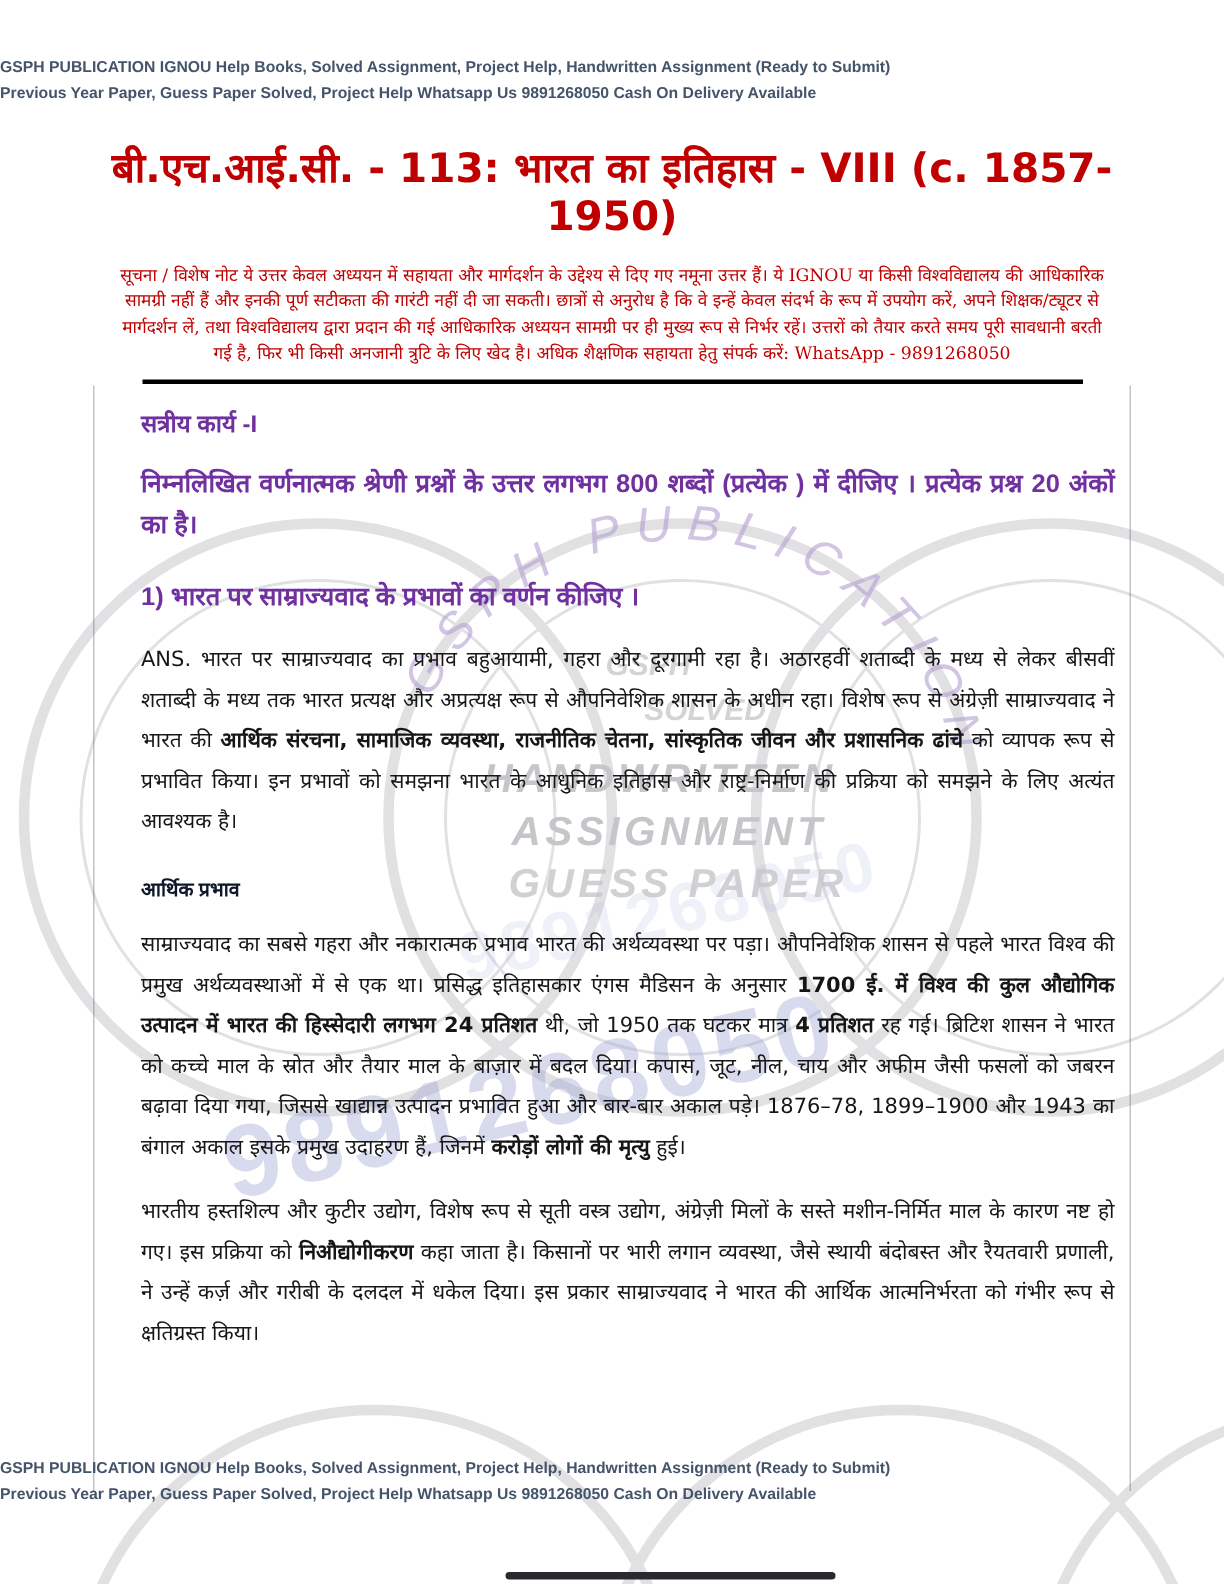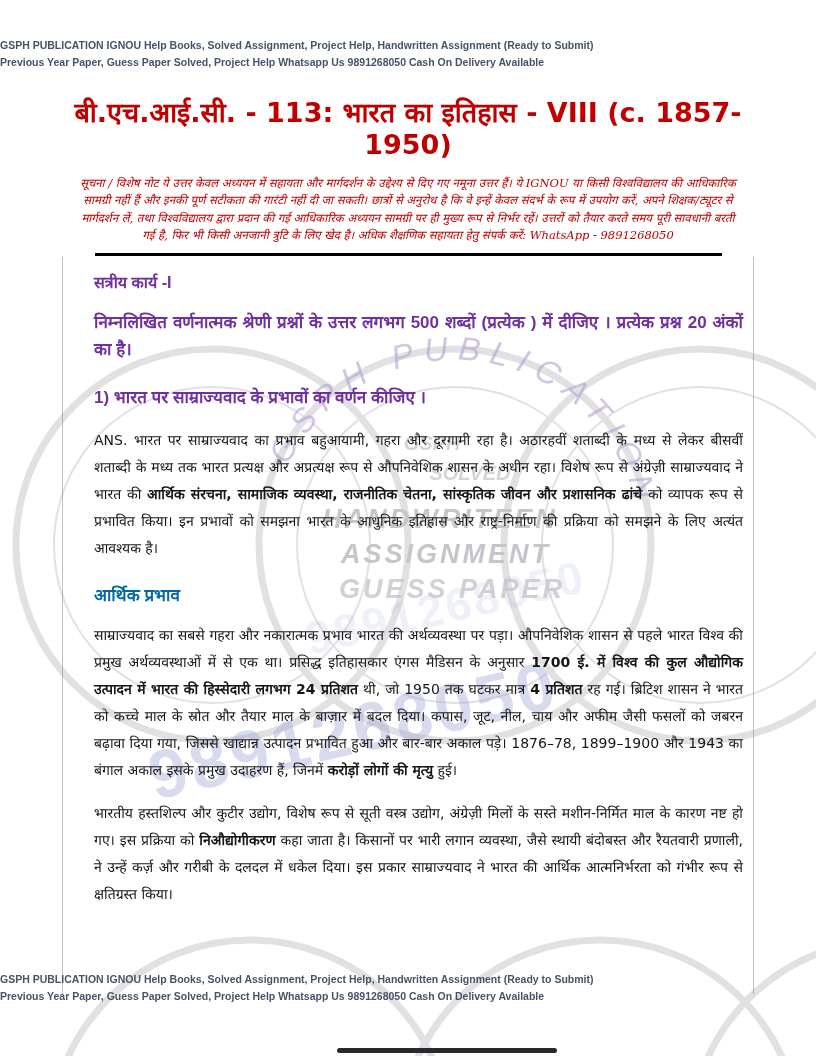--- a/index.html
+++ b/index.html
@@ -13,39 +13,39 @@
     text-align:left;color:#44546A;font-weight:bold;font-size:10.5px;line-height:17px;
     font-family:"Liberation Sans",sans-serif;
   }
   .pg-header{padding-top:37px;}
   .pg-footer{position:absolute;left:0;right:0;top:971px;}
   .doc-title{
     text-align:center;color:#C00000;font-weight:bold;font-size:27px;line-height:1.2;
     margin:26px 40px 0 40px;font-family:"DejaVu Sans","Liberation Sans",sans-serif;
   }
   .notice{
-    width:668px;margin:13px auto 4px auto;text-align:center;color:#C00000;font-style:italic;
+    width:668px;margin:13px auto 4px auto;text-align:center;color:#C00000;
     font-size:11.5px;line-height:17.5px;font-family:"DejaVu Serif","Liberation Serif",serif;
   }
   .rule{height:0;border-top:3px solid #000000;width:627px;margin:8px 0 0 95px;}
   .content-box{
     margin:1px 62px 0 62px;height:737px;border-left:1px solid rgba(120,120,125,0.45);
     border-right:1px solid rgba(120,120,125,0.45);padding:2px 10px 0 31px;box-sizing:border-box;
     overflow:hidden;
   }
   .purple{color:#7030A0;}
   .h-session{font-size:16px;font-weight:bold;margin:12px 0 16px 0;}
   .h-instructions{font-size:17px;font-weight:bold;line-height:27px;margin:14px 0 0 0;text-align:justify;}
   .h-question{font-size:17px;font-weight:bold;line-height:26px;margin:22px 0 0 0;}
   .body-par{
     font-size:14px;line-height:27px;color:#161616;text-align:justify;margin:16px 0 0 0;
     font-family:"DejaVu Sans","Liberation Sans",sans-serif;
   }
   .body-par .b{font-weight:bold;}
-  .sub-heading{font-size:17px;font-weight:bold;color:#0369a1;margin:21px 0 0 0;}
+  .sub-heading{font-size:13px;font-weight:bold;color:#0f172a;margin:21px 0 0 0;}
   .home-indicator{
     position:absolute;left:337px;top:1048px;width:220px;height:5px;border-radius:3px;
     background:#2a2a2e;z-index:2;
   }
 </style>
 </head>
 <body>
 
 <div class="page">
 
@@ -84,21 +84,21 @@
 
     <h1 class="doc-title">बी.एच.आई.सी. - 113: भारत का इतिहास - VIII (c. 1857-1950)</h1>
 
     <p class="notice">सूचना / विशेष नोट ये उत्तर केवल अध्ययन में सहायता और मार्गदर्शन के उद्देश्य से दिए गए नमूना उत्तर हैं। ये IGNOU या किसी विश्वविद्यालय की आधिकारिक सामग्री नहीं हैं और इनकी पूर्ण सटीकता की गारंटी नहीं दी जा सकती। छात्रों से अनुरोध है कि वे इन्हें केवल संदर्भ के रूप में उपयोग करें, अपने शिक्षक/ट्यूटर से मार्गदर्शन लें, तथा विश्वविद्यालय द्वारा प्रदान की गई आधिकारिक अध्ययन सामग्री पर ही मुख्य रूप से निर्भर रहें। उत्तरों को तैयार करते समय पूरी सावधानी बरती गई है, फिर भी किसी अनजानी त्रुटि के लिए खेद है। अधिक शैक्षणिक सहायता हेतु संपर्क करें: WhatsApp - 9891268050</p>
 
     <div class="rule"></div>
 
     <section class="content-box">
       <h2 class="h-session purple">सत्रीय कार्य -I</h2>
 
-      <p class="h-instructions purple">निम्नलिखित वर्णनात्मक श्रेणी प्रश्नों के उत्तर लगभग 500 शब्दों (प्रत्येक ) में दीजिए । प्रत्येक प्रश्न 20 अंकों का है।</p>
+      <p class="h-instructions purple">निम्नलिखित वर्णनात्मक श्रेणी प्रश्नों के उत्तर लगभग 800 शब्दों (प्रत्येक ) में दीजिए । प्रत्येक प्रश्न 20 अंकों का है।</p>
 
       <h3 class="h-question purple">1) भारत पर साम्राज्यवाद के प्रभावों का वर्णन कीजिए ।</h3>
 
       <p class="body-par"><span>ANS. भारत पर साम्राज्यवाद का प्रभाव बहुआयामी, गहरा और दूरगामी रहा है। अठारहवीं शताब्दी के मध्य से लेकर बीसवीं शताब्दी के मध्य तक भारत प्रत्यक्ष और अप्रत्यक्ष रूप से औपनिवेशिक शासन के अधीन रहा। विशेष रूप से अंग्रेज़ी साम्राज्यवाद ने भारत की </span><span class="b">आर्थिक संरचना, सामाजिक व्यवस्था, राजनीतिक चेतना, सांस्कृतिक जीवन और प्रशासनिक ढांचे</span><span> को व्यापक रूप से प्रभावित किया। इन प्रभावों को समझना भारत के आधुनिक इतिहास और राष्ट्र-निर्माण की प्रक्रिया को समझने के लिए अत्यंत आवश्यक है।</span></p>
 
       <h4 class="sub-heading">आर्थिक प्रभाव</h4>
 
       <p class="body-par"><span>साम्राज्यवाद का सबसे गहरा और नकारात्मक प्रभाव भारत की अर्थव्यवस्था पर पड़ा। औपनिवेशिक शासन से पहले भारत विश्व की प्रमुख अर्थव्यवस्थाओं में से एक था। प्रसिद्ध इतिहासकार एंगस मैडिसन के अनुसार </span><span class="b">1700 ई. में विश्व की कुल औद्योगिक उत्पादन में भारत की हिस्सेदारी लगभग 24 प्रतिशत</span><span> थी, जो 1950 तक घटकर मात्र </span><span class="b">4 प्रतिशत</span><span> रह गई। ब्रिटिश शासन ने भारत को कच्चे माल के स्रोत और तैयार माल के बाज़ार में बदल दिया। कपास, जूट, नील, चाय और अफीम जैसी फसलों को जबरन बढ़ावा दिया गया, जिससे खाद्यान्न उत्पादन प्रभावित हुआ और बार-बार अकाल पड़े। 1876–78, 1899–1900 और 1943 का बंगाल अकाल इसके प्रमुख उदाहरण हैं, जिनमें </span><span class="b">करोड़ों लोगों की मृत्यु</span><span> हुई।</span></p>
 
       <p class="body-par"><span>भारतीय हस्तशिल्प और कुटीर उद्योग, विशेष रूप से सूती वस्त्र उद्योग, अंग्रेज़ी मिलों के सस्ते मशीन-निर्मित माल के कारण नष्ट हो गए। इस प्रक्रिया को </span><span class="b">निऔद्योगीकरण</span><span> कहा जाता है। किसानों पर भारी लगान व्यवस्था, जैसे स्थायी बंदोबस्त और रैयतवारी प्रणाली, ने उन्हें कर्ज़ और गरीबी के दलदल में धकेल दिया। इस प्रकार साम्राज्यवाद ने भारत की आर्थिक आत्मनिर्भरता को गंभीर रूप से क्षतिग्रस्त किया।</span></p>

